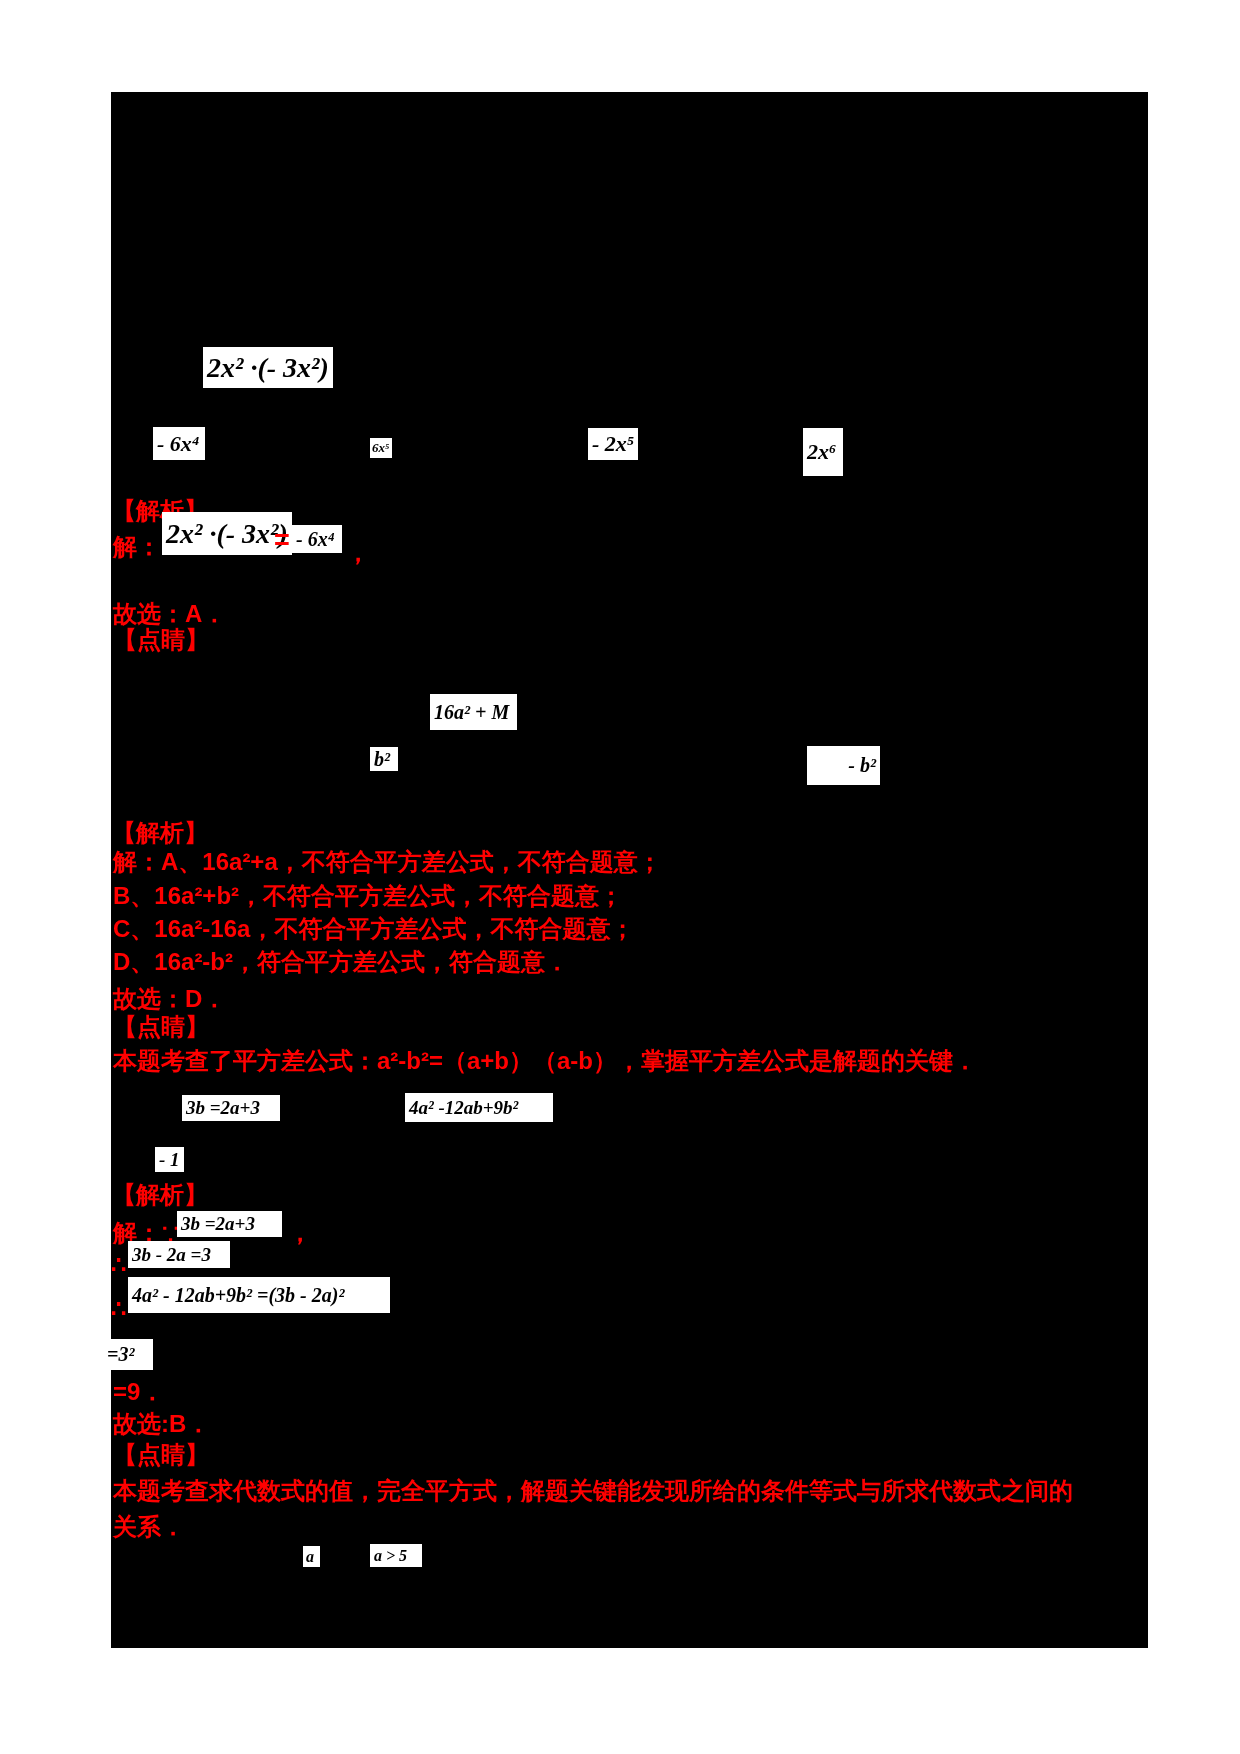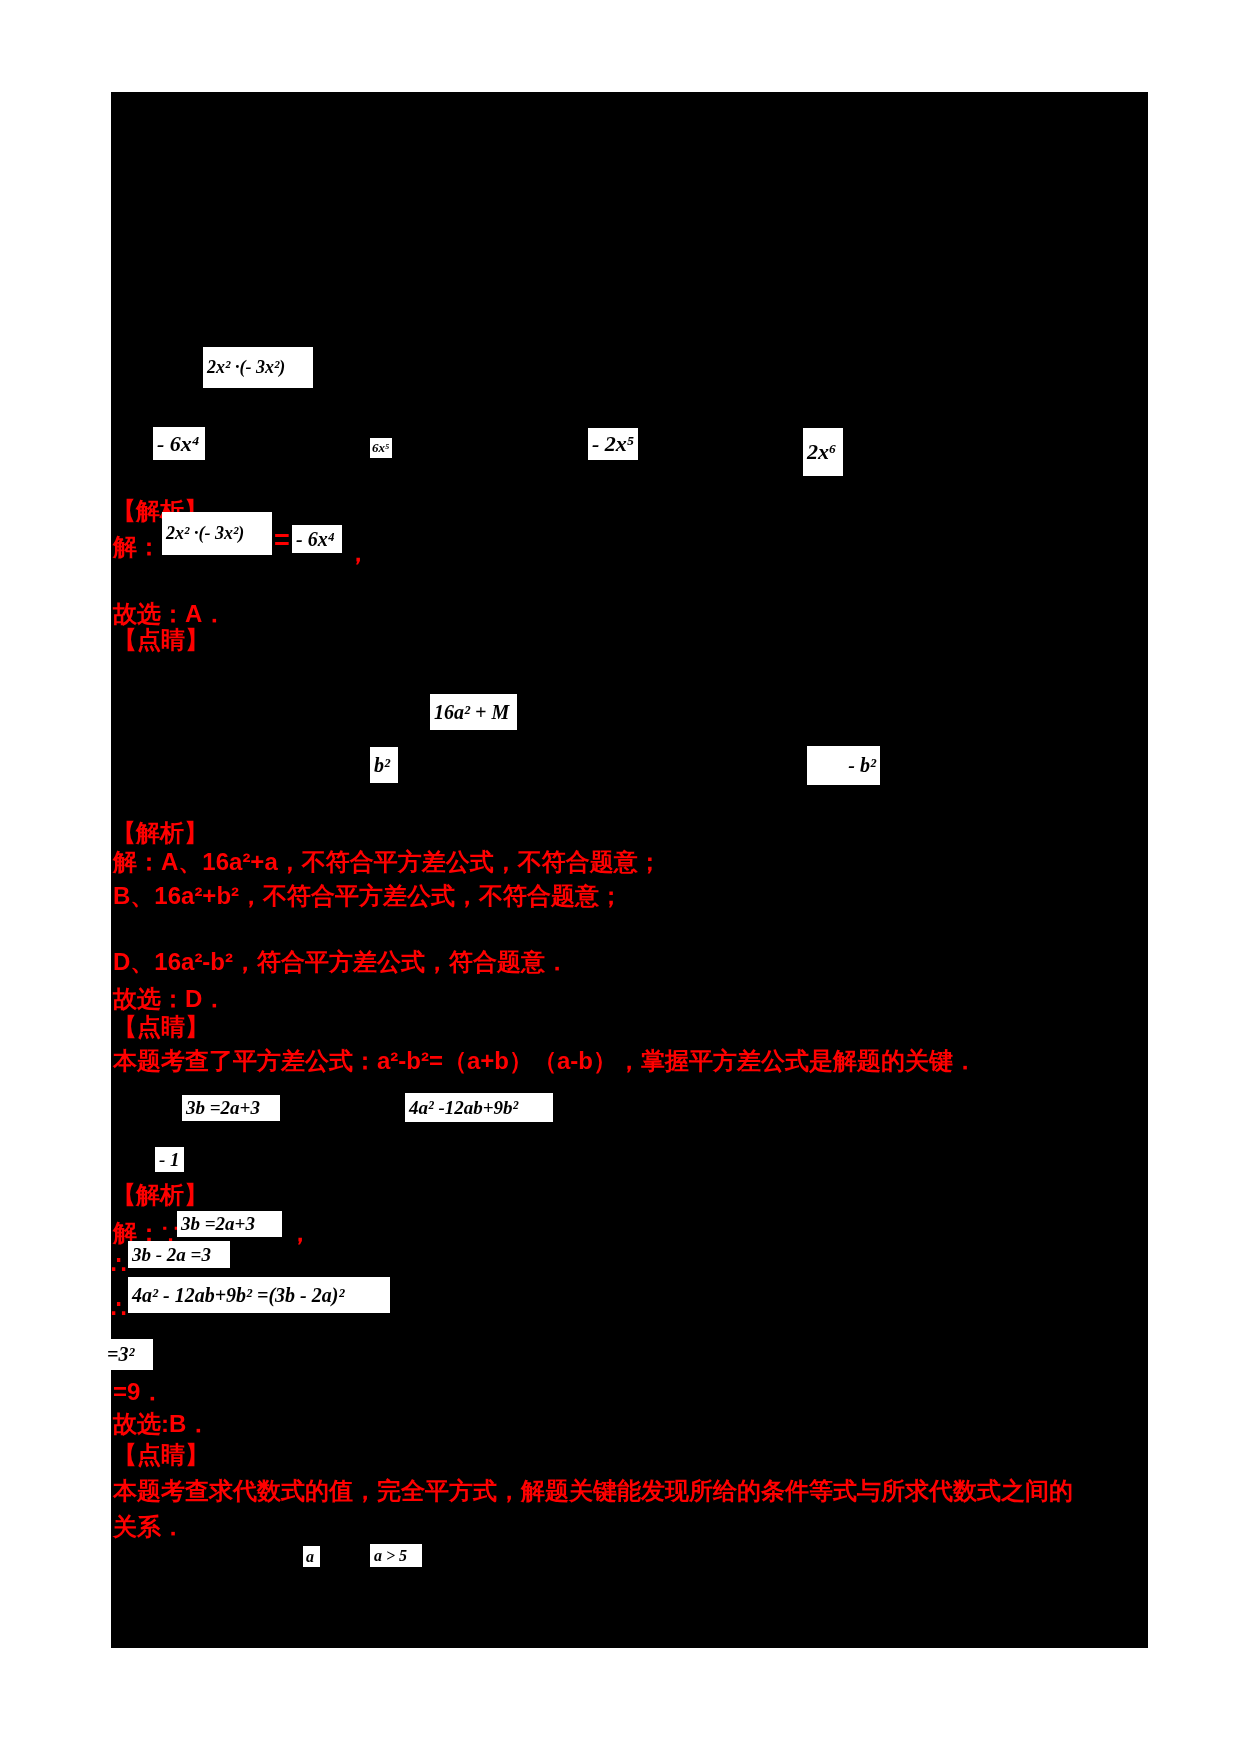--- a/index.html
+++ b/index.html
@@ -29,21 +29,21 @@
     background:var(--fbg,#ffffff);
     color:var(--ffg,#000000);
     font-family:"Liberation Serif", serif;
     font-style:italic;
     font-weight:bold;
     display:flex;align-items:center;justify-content:flex-start;
     padding:0 4px;
     box-sizing:border-box;
   }
   .fbox.right{justify-content:flex-end;}
-  .fs24{font-size:18px;}
+  .fs24{font-size:28px;}
   .fs22{font-size:22px;}
   .fs20{font-size:20px;}
   .fs19{font-size:19px;}
   .fs16{font-size:16px;}
   .fs13{font-size:13px;}
 </style>
 </head>
 <body style="background: rgb(255, 255, 255);">
 
 <div class="canvas">
@@ -62,26 +62,27 @@
   <div class="abs fbox fs24" style="left:162px;top:512px;min-width:110px;height:43px;">2x² ·(- 3x²)</div>
   <div class="abs red" style="left:274px;top:524px;font-size:27px;">=</div>
   <div class="abs fbox fs20" style="left:292px;top:525px;min-width:50px;height:28px;">- 6x⁴</div>
   <div class="abs red" style="left:346px;top:536px;">，</div>
 
   <div class="abs red" style="left:113px;top:597px;">故选：A．</div>
   <div class="abs red" style="left:113px;top:623px;">【点睛】</div>
 
   <div class="abs fbox fs20" style="left:430px;top:694px;min-width:87px;height:36px;font-style:italic;">16a² + M</div>
 
-  <div class="abs fbox fs20" style="left:370px;top:747px;min-width:28px;height:36px;">b²</div>
+  <div class="abs fbox fs20" style="left:370px;top:747px;min-width:28px;height:24px;">b²</div>
   <div class="abs fbox fs20 right" style="left:807px;top:746px;min-width:73px;height:39px;">- b²</div>
 
   <div class="abs red" style="left:112px;top:816px;">【解析】</div>
   <div class="abs red" style="left:113px;top:845px;">解：A、16a²+a，不符合平方差公式，不符合题意；</div>
   <div class="abs red" style="left:113px;top:879px;">B、16a²+b²，不符合平方差公式，不符合题意；</div>
+  <div class="abs red" style="left:113px;top:912px;">C、16a²-16a，不符合平方差公式，不符合题意；</div>
   <div class="abs red" style="left:113px;top:945px;">D、16a²-b²，符合平方差公式，符合题意．</div>
   <div class="abs red" style="left:113px;top:982px;">故选：D．</div>
   <div class="abs red" style="left:113px;top:1010px;">【点睛】</div>
   <div class="abs red" style="left:113px;top:1044px;">本题考查了平方差公式：a²-b²=（a+b）（a-b），掌握平方差公式是解题的关键．</div>
 
   <div class="abs fbox fs19" style="left:182px;top:1095px;min-width:98px;height:26px;">3b =2a+3</div>
   <div class="abs fbox fs19" style="left:405px;top:1093px;min-width:148px;height:29px;">4a² -12ab+9b²</div>
   <div class="abs fbox fs19" style="left:155px;top:1147px;min-width:27px;height:25px;">- 1</div>
 
   <div class="abs red" style="left:112px;top:1178px;">【解析】</div>

